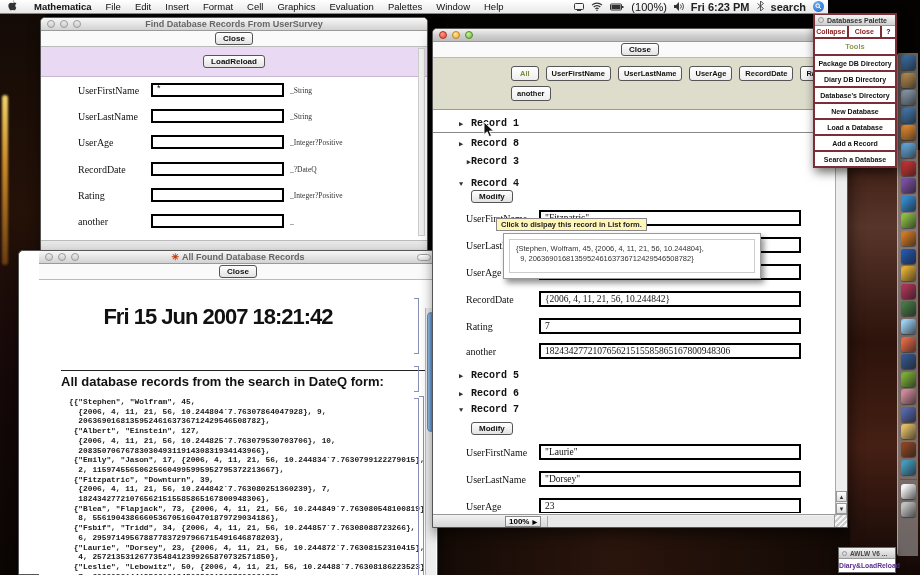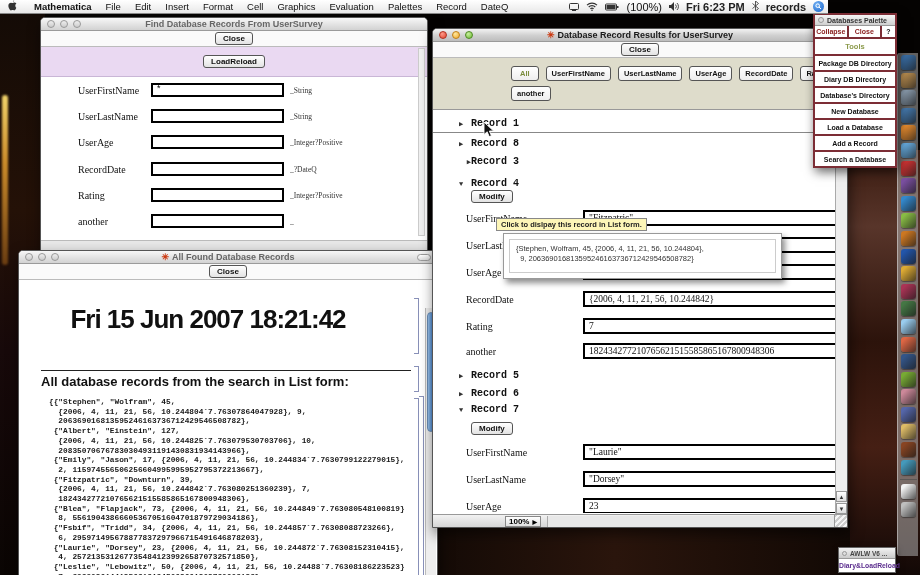--- a/index.html
+++ b/index.html
@@ -52,23 +52,23 @@
   .find-form { position:relative; height:163px; background:#fff; }
   .f-row { position:absolute; left:0; width:100%; height:16px; }
   .f-label { position:absolute; left:37px; top:2px; font-family:"Liberation Serif",serif; font-size:10px; color:#111; }
   .f-input { position:absolute; left:110px; top:0; width:133px; height:14px; border:2px solid #000; background:#fff;
     font-family:"Liberation Mono",monospace; font-size:9px; padding:0 3px; }
   .f-type { position:absolute; left:249px; top:3px; font-family:"Liberation Serif",serif; font-size:7.5px; color:#333; }
   .find-footer { height:14px; background:#e8e8e8; border-top:1px solid #bbb; border-radius:0; }
   .thin-scroll { position:absolute; right:2px; top:30px; bottom:16px; width:7px; background:#f0f0f0; border:1px solid #ccc; }
 
   
-  .win-list { left:18px; top:250px; width:420px; height:325px; border-radius:5px 5px 0 0; }
+  .win-list { left:18px; top:250px; width:420px; height:325px; border-radius:5px 5px 0 0;padding-left:20px; }
   .list-content { position:relative; height:296px; background:#fff; overflow:hidden; }
-  .date-title { position:absolute; left:0; right:40px; top:24px; text-align:center; font-size:26px; font-weight:bold; color:#111; letter-spacing:-1px; }
+  .date-title { position:absolute; left:0; right:40px; top:24px; text-align:center; font-size:22px; font-weight:bold; color:#111; letter-spacing:-1px; }
   .list-rule { position:absolute; left:22px; top:90px; width:370px; border-top:1px solid #222; }
   .section-header { position:absolute; left:22px; top:94px; font-size:13px; font-weight:bold; color:#111; }
   .records-pre { position:absolute; left:30px; top:118px; width:360px; font-family:"Liberation Mono",monospace;
     font-size:7.8px; font-weight:bold; line-height:9.7px; color:#1a1a1a; white-space:pre; }
   .cellbracket { position:absolute; width:5px; border-right:1px solid #8890b8; border-top:1px solid #8890b8; border-bottom:1px solid #8890b8; }
   .vscroll-b { position:absolute; right:1px; top:28px; bottom:0; width:11px; background:#eee; border-left:1px solid #bbb; }
   .vthumb { position:absolute; left:1px; top:4px; width:8px; height:120px; border-radius:4px;
     background:linear-gradient(90deg,#9cc4ee,#5b94d6 60%,#86b4e6); border:1px solid #6a8db5; }
 
   
@@ -80,35 +80,35 @@
     padding:2px 5px; color:#111; }
   .fbtn.all { color:#7a8c3c; padding:2px 8px; }
   .res-body { position:relative; height:403px; background:#fff; overflow:hidden; }
   .rec-head { position:absolute; left:26px; font-family:"Liberation Mono",monospace; font-weight:bold; font-size:10px; color:#111; }
   .rec-head .tri { display:inline-block; width:12px; font-size:7px; color:#333; }
   .divider { position:absolute; left:0; width:404px; border-top:1px solid #888; }
   .modify { position:absolute; left:38px; }
   .r-row { position:absolute; left:0; width:100%; height:17px; }
   .r-label { position:absolute; left:33px; top:3px; font-family:"Liberation Serif",serif; font-size:10px; color:#111; }
   .r-value { position:absolute; left:106px; top:0; width:262px; height:16px; border:2px solid #000; background:#fff;
-    font-family:"Liberation Serif",serif; font-size:9.5px; padding:1px 4px; color:#111; overflow:hidden; white-space:nowrap;margin-left:44px; }
+    font-family:"Liberation Serif",serif; font-size:9.5px; padding:1px 4px; color:#111; overflow:hidden; white-space:nowrap; }
   .statusbar { position:absolute; left:0; bottom:0; width:100%; height:13px; background:linear-gradient(#f2f2f2,#d6d6d6);
     border-top:1px solid #999; display:flex; align-items:center; }
   .zoomctl { margin-left:72px; display:flex; align-items:center; background:linear-gradient(#fff,#e0e0e0);
     border:1px solid #888; font-size:8px; font-weight:bold; padding:0 3px; height:11px; gap:3px; }
   .hscroll { flex:1; height:11px; margin-left:6px; background:#e8e8e8; border-left:1px solid #aaa; }
   .grip { width:13px; height:12px; background:repeating-linear-gradient(135deg,#ccc 0 2px,#f5f5f5 2px 4px); border-left:1px solid #999; }
   .vscroll-c { position:absolute; right:0; top:52px; bottom:13px; width:12px; background:#eee; border-left:1px solid #aaa; }
   .sc-arrow { position:absolute; left:0; width:11px; height:11px; font-size:6px; text-align:center; line-height:11px;
     background:linear-gradient(#fff,#ddd); border:1px solid #999; color:#333; }
 
   
   .tooltip-label { position:absolute; left:63px; top:108px; background:#fdf6b8; border:1px solid #888;
     font-size:7.5px; font-weight:bold; color:#222; padding:1px 4px; z-index:6; }
-  .tooltip-box { position:absolute; left:70px; top:123px; width:279px; height:46px; background:#fff; border:1px solid #999;
+  .tooltip-box { position:absolute; left:70px; top:123px; width:258px; height:46px; background:#fff; border:1px solid #999;
     box-shadow:3px 4px 6px rgba(0,0,0,.45); z-index:5; padding:5px; }
   .tooltip-inner { width:100%; height:100%; border:1px solid #ccc; padding:4px 6px; font-size:7.5px; color:#333;
     font-family:"Liberation Sans",sans-serif; white-space:pre; line-height:10px; }
 
   
   .palette { position:absolute; left:813px; top:13px; width:84px; background:#fff; border:2px solid #7c2d35;
     box-shadow:2px 4px 10px rgba(0,0,0,.6); z-index:40; font-family:"Liberation Sans",sans-serif; }
   .pal-title { height:11px; background:linear-gradient(#f5f5f5,#cfcfcf); border-bottom:1px solid #999;
     display:flex; align-items:center; font-size:7px; font-weight:bold; color:#333; }
   .pal-title .dot { width:6px; height:6px; border-radius:50%; border:1px solid #999; background:#ddd; margin:0 3px; }
@@ -154,22 +154,22 @@
     </span>
     <span class="mi app">Mathematica</span>
     <span class="mi">File</span>
     <span class="mi">Edit</span>
     <span class="mi">Insert</span>
     <span class="mi">Format</span>
     <span class="mi">Cell</span>
     <span class="mi">Graphics</span>
     <span class="mi">Evaluation</span>
     <span class="mi">Palettes</span>
-    <span class="mi">Record</span>
-    <span class="mi">DateQ</span>
+    <span class="mi">Window</span>
+    <span class="mi">Help</span>
     <span class="spacer"></span>
     <span class="status">
       <span><svg width="10" height="8" viewBox="0 0 10 8">
             <rect x="0.5" y="0.5" width="9" height="6" rx="1" fill="none" stroke="#333"></rect>
             <rect x="3" y="7" width="4" height="1" fill="#333"></rect>
           </svg></span>
       <span><svg width="12" height="9" viewBox="0 0 12 9">
             <path d="M1 3.2a7 7 0 0 1 10 0M2.7 5a4.6 4.6 0 0 1 6.6 0M4.4 6.8a2.2 2.2 0 0 1 3.2 0" stroke="#333" fill="none" stroke-width="1.1"></path>
             <circle cx="6" cy="8.2" r=".8" fill="#333"></circle>
           </svg></span>
@@ -180,21 +180,21 @@
           </svg></span>
       <span>(100%)</span>
       <span><svg width="10" height="9" viewBox="0 0 10 9">
             <path d="M0 3h2l3-3v9L2 6H0z" fill="#333"></path>
             <path d="M6.5 2.5a3 3 0 0 1 0 4M8 1a5 5 0 0 1 0 7" stroke="#333" fill="none" stroke-width=".9"></path>
           </svg></span>
       <span class="clock">Fri 6:23 PM</span>
       <span><svg width="7" height="10" viewBox="0 0 7 10">
             <path d="M3.5 0v10l3-2.5-6-5m6 0l-6 5m3-7.5l3 2.5" stroke="#444" fill="none" stroke-width=".9"></path>
           </svg></span>
-      <span class="user">records</span>
+      <span class="user">search</span>
       <span class="spotlight">
           <svg width="7" height="7" viewBox="0 0 7 7">
             <circle cx="2.7" cy="2.7" r="1.8" fill="none" stroke="#fff" stroke-width="1"></circle>
             <path d="M4 4l2 2" stroke="#fff" stroke-width="1"></path>
           </svg>
         </span>
     </span>
   </div>
 
   <div class="window win-find">
@@ -257,21 +257,21 @@
       </span>
       <span class="title"><span class="spikey">✳</span><span>All Found Database Records</span></span>
       <span class="pill"></span>
     </div>
     <div class="closerow">
       <button class="mbtn">Close</button>
     </div>
     <div class="list-content">
       <div class="date-title">Fri 15 Jun 2007 18:21:42</div>
       <div class="list-rule"></div>
-      <div class="section-header">All database records from the search in List form:</div>
+      <div class="section-header">All database records from the search in DateQ form:</div>
       <pre class="records-pre">{{"Stephen", "Wolfram", 45,
   {2006, 4, 11, 21, 56, 10.244804`7.76307864047928}, 9,
   206369016813595246163736712429546508782},
  {"Albert", "Einstein", 127,
   {2006, 4, 11, 21, 56, 10.244825`7.763079530703706}, 10,
   208350706767830304931191430831934143966},
  {"Emily", "Jason", 17, {2006, 4, 11, 21, 56, 10.244834`7.7630799122279015},
   2, 115974556506256604995995952795372213667},
  {"Fitzpatric", "Downturn", 39,
   {2006, 4, 11, 21, 56, 10.244842`7.763080251360239}, 7,
@@ -296,21 +296,20 @@
     </div>
   </div>
 
   <div class="window win-results">
     <div class="titlebar active">
       <span class="lights">
         <span class="light red"></span>
         <span class="light yellow"></span>
         <span class="light green"></span>
       </span>
-      <span class="title"><span class="spikey">✳</span><span>Database Record Results for UserSurvey</span></span>
     </div>
     <div class="closerow">
       <button class="mbtn">Close</button>
     </div>
     <div class="res-toolbar">
       <div class="fbtn-row r1">
         <button class="fbtn all">All</button>
         <button class="fbtn">UserFirstName</button>
         <button class="fbtn">UserLastName</button>
         <button class="fbtn">UserAge</button>

